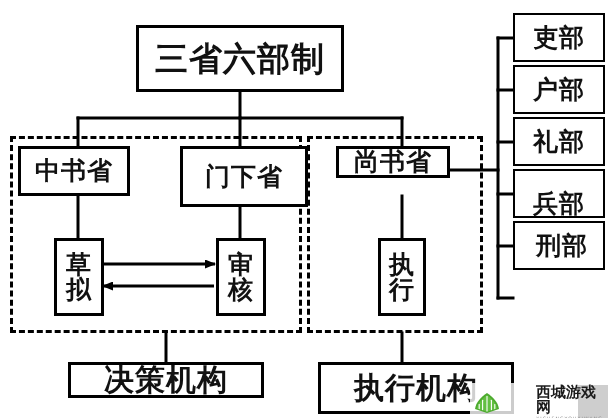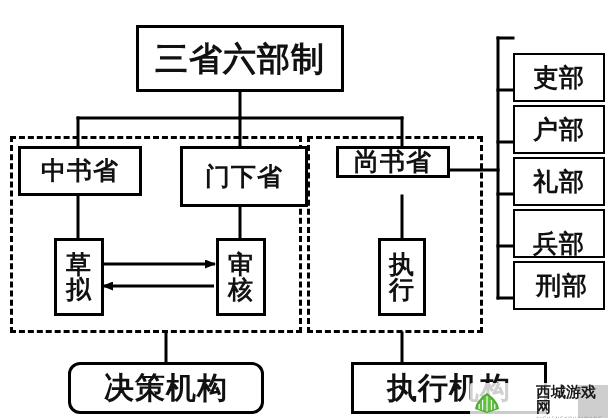--- a/index.html
+++ b/index.html
@@ -29,21 +29,21 @@
     border: 3px solid #000000;
     background: #ffffff;
     display: flex;
     align-items: center;
     justify-content: center;
     color: #111111;
     line-height: 1.02;
     letter-spacing: 1px;
     z-index: 3;
   }
-  .box.thin { border-width: 2px; margin-top: 40px; }
+  .box.thin { border-width: 2px; }
   .box-label {
     display: block;
     text-align: center;
     white-space: pre-line;
   }
   .dashgroup {
     position: absolute;
     box-sizing: border-box;
     border: 3px dashed #000000;
     background: transparent;
@@ -150,21 +150,21 @@
     </g>
   </svg>
 
   <div class="dashgroup" style="left:10px; top:136px; width:292px; height:197px;"></div>
   <div class="dashgroup" style="left:307px; top:136px; width:176px; height:197px;"></div>
 
   <div class="box t-title" style="left:136px; top:25px; width:208px; height:67px;">
     <span class="box-label">三省六部制</span>
   </div>
 
-  <div class="box t-sheng" style="left:18px; top:146px; width:124px; height:50px;">
+  <div class="box t-sheng" style="left:18px; top:146px; width:112px; height:50px;">
     <span class="box-label">中书省</span>
   </div>
 
   <div class="box t-sheng" style="left:180px; top:146px; width:128px; height:61px;">
     <span class="box-label">门下省</span>
   </div>
 
   <div class="box t-sheng" style="left:336px; top:146px; width:114px; height:32px;">
     <span class="box-label">尚书省</span>
   </div>
@@ -198,25 +198,25 @@
 
   <div class="box thin t-ministry" style="left:513px; top:169px; width:92px; height:49px;align-items:flex-end;">
     <span class="box-label">兵部</span>
   </div>
 
   <div class="box thin t-ministry" style="left:513px; top:221px; width:92px; height:49px;padding-left:6px;">
     <span class="box-label">刑部</span>
   </div>
 
 
-  <div class="box t-bottom" style="left:68px; top:362px; width:196px; height:52px;border-radius:12px;">
+  <div class="box t-bottom" style="left:68px; top:362px; width:196px; height:36px;">
     <span class="box-label">决策机构</span>
   </div>
 
-  <div class="box t-bottom" style="left:318px; top:362px; width:196px; height:52px;margin-left:33px;">
+  <div class="box t-bottom" style="left:318px; top:362px; width:196px; height:52px;">
     <span class="box-label">执行机构</span>
   </div>
 
   <div id="wm-blackbar" style="left:578px; top:385px; width:30px; height:33px;"></div>
 
   <div id="watermark" style="left:470px; top:383px;gap:32px;">
     <svg id="wm-logo" viewBox="0 0 26 22" xmlns="http://www.w3.org/2000/svg">
       <path d="M13,1 C19,5 24,10 25,17 L13,21 L1,17 C2,10 7,5 13,1 Z" fill="#4caa2e"></path>
       <path d="M13,3 C18,7 22,11 23,16.4 L13,19.8 L3,16.4 C4,11 8,7 13,3 Z" fill="#63bf42"></path>
       <g stroke="#ffffff" stroke-width="1.1" fill="none" stroke-linecap="round">

